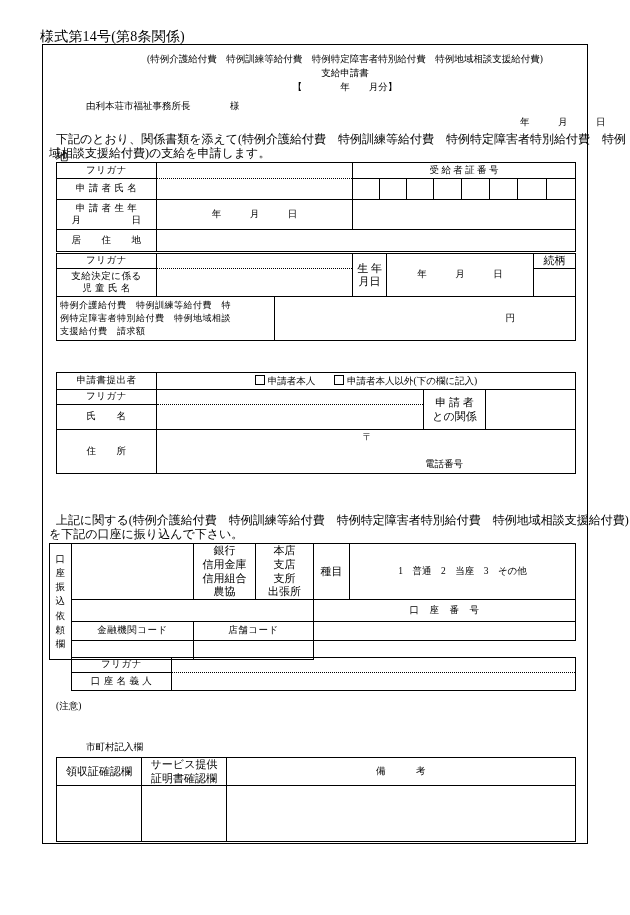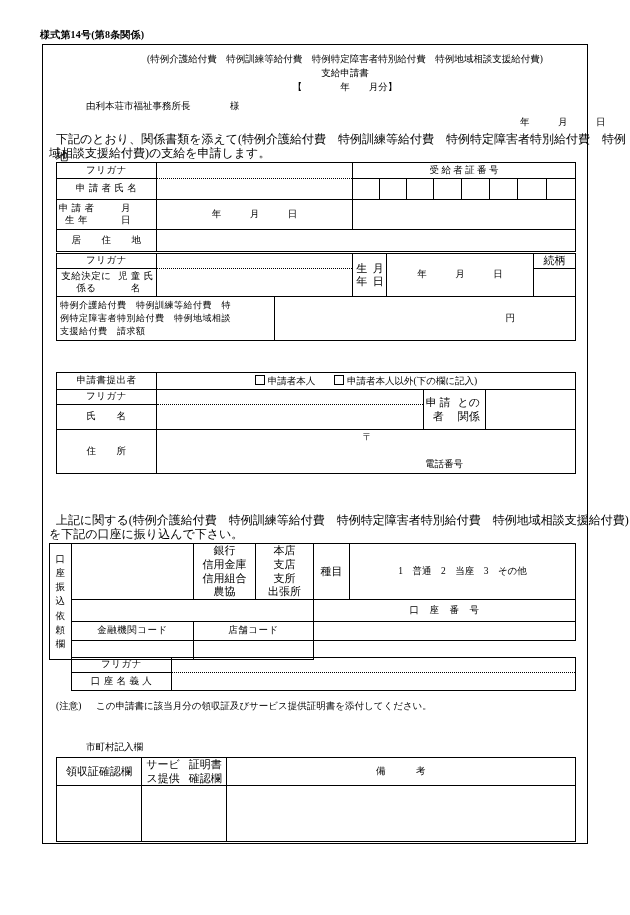--- a/index.html
+++ b/index.html
@@ -19,24 +19,23 @@
   .page {
     position: relative;
     width: 630px;
     height: 915px;
     box-sizing: border-box;
   }
   .form-no {
     position: absolute;
     left: 40px;
     top: 28px;
-    font-size: 10px;
+    font-size: 14px;
     letter-spacing: 0.2px;
     white-space: nowrap;
-    font-weight: bold;
   }
   .outer-box {
     position: absolute;
     left: 42px;
     top: 44px;
     width: 546px;
     height: 800px;
     border: 1px solid #000;
     box-sizing: border-box;
   }
@@ -86,21 +85,21 @@
   .cb {
     display: inline-block;
     width: 8px;
     height: 8px;
     border: 1px solid #000;
     margin-right: 3px;
     vertical-align: -1px;
   }
   .stack {
     display: flex;
-    flex-direction: row;
+    flex-direction: column;
     justify-content: center;
     height: 100%;
     align-items: center;
   }
 </style>
 </head>
 <body>
 
 <div class="page">
 
@@ -337,21 +336,20 @@
       <td class="notop" style="border-bottom:1px dotted #000;"></td>
     </tr>
     <tr style="height:18px;">
       <td class="lbl">口 座 名 義 人</td>
       <td style="border-top:none;"></td>
     </tr>
   </tbody>
     </table>
 
   <div class="note" style="left:56px; top:700px;">(注意)</div>
-  <div class="note" style="left:96px; top:700px;">この申請書に該当月分の領収証及びサービス提供証明書を添付してください。</div>
 
   <div class="t" style="left:56px; top:742px; font-size:9.5px;">市町村記入欄</div>
 
   <table class="grid" style="left:56px; top:757px; width:519px;">
     <colgroup>
       <col style="width:85px">
       <col style="width:85px">
       <col style="width:349px">
     </colgroup>
     <tbody>

